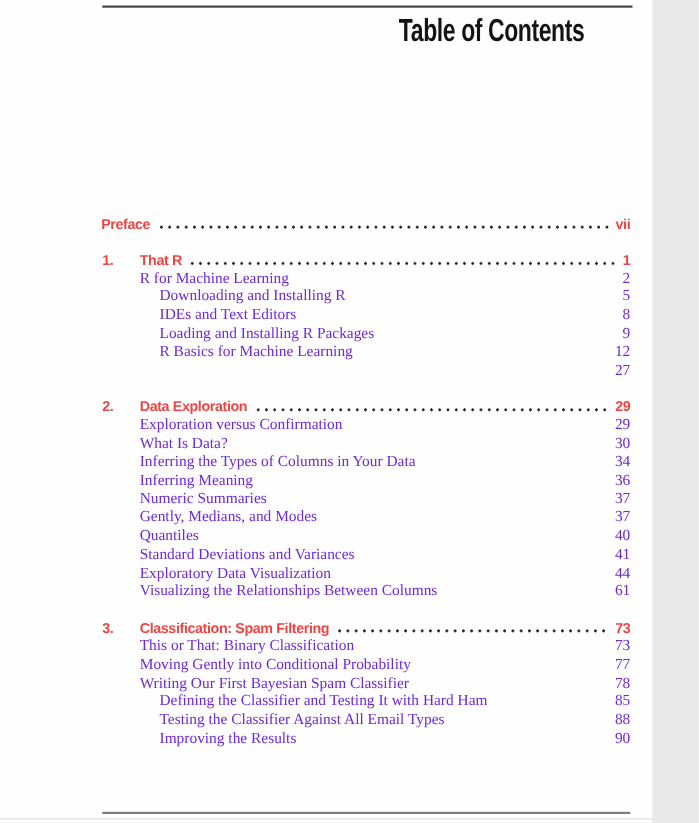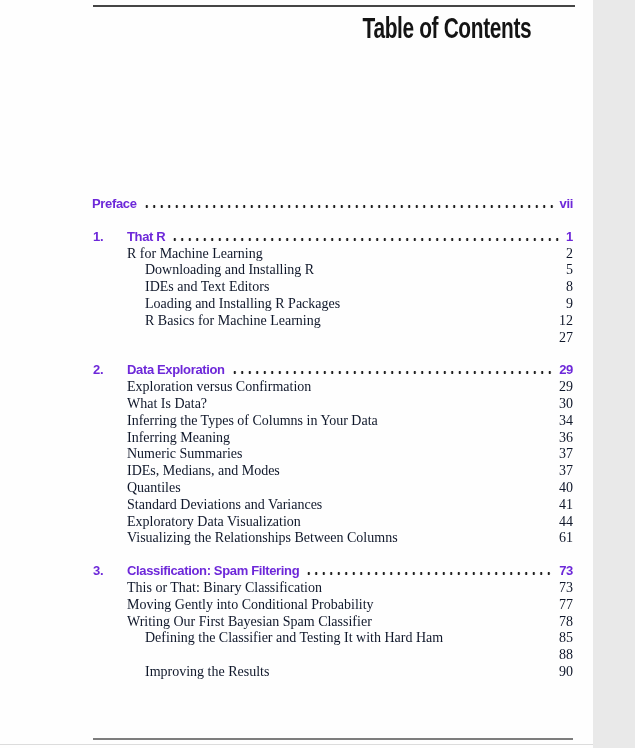--- a/index.html
+++ b/index.html
@@ -44,21 +44,21 @@
     align-items: baseline;
     height: 16.8px;
     line-height: 16.8px;
     white-space: nowrap;
   }
   .bold-row {
     font-family: "Liberation Sans", sans-serif;
     font-weight: bold;
     font-size: 13px;
     letter-spacing: -0.35px;
-    color: #6d28d9;
+    color: #ef4444;
   }
   .chapter { margin-top: 16px; }
   .num {
     width: 35px;
     flex: none;
     padding-left: 1px;
     box-sizing: border-box;
   }
   .btitle { flex: none; }
   .leader {
@@ -66,21 +66,21 @@
     height: 3px;
     margin: 0 5px 0 6px;
     background-image: radial-gradient(circle, #1e1e1e 1.1px, rgba(0,0,0,0) 1.45px);
     background-size: 7.5px 3px;
     background-repeat: repeat-x;
     background-position: 0 0;
   }
   .bpage { flex: none; }
   .item-row {
     font-size: 14px;
-    color: #0f172a;
+    color: #6d28d9;
     gap: 48px;
   }
   .item-row.lvl1 { padding-left: 35px; }
   .item-row.lvl2 { padding-left: 53px; }
   .spacer { flex: 1 1 auto; }
   .ipage { flex: none; }
   .bottom-rule {
     position: absolute;
     left: 93px;
     top: 738px;
@@ -192,21 +192,21 @@
     <span class="ipage">36</span>
   </div>
 
   <div class="toc-row item-row lvl1">
     <span class="ititle">Numeric Summaries</span>
     <span class="spacer"></span>
     <span class="ipage">37</span>
   </div>
 
   <div class="toc-row item-row lvl1">
-    <span class="ititle">IDEs, Medians, and Modes</span>
+    <span class="ititle">Gently, Medians, and Modes</span>
     <span class="spacer"></span>
     <span class="ipage">37</span>
   </div>
 
   <div class="toc-row item-row lvl1">
     <span class="ititle">Quantiles</span>
     <span class="spacer"></span>
     <span class="ipage">40</span>
   </div>
 
@@ -256,20 +256,21 @@
     <span class="ipage">78</span>
   </div>
 
   <div class="toc-row item-row lvl2">
     <span class="ititle">Defining the Classifier and Testing It with Hard Ham</span>
     <span class="spacer"></span>
     <span class="ipage">85</span>
   </div>
 
   <div class="toc-row item-row lvl2">
+    <span class="ititle">Testing the Classifier Against All Email Types</span>
     <span class="spacer"></span>
     <span class="ipage">88</span>
   </div>
 
   <div class="toc-row item-row lvl2">
     <span class="ititle">Improving the Results</span>
     <span class="spacer"></span>
     <span class="ipage">90</span>
   </div>
 </div>

